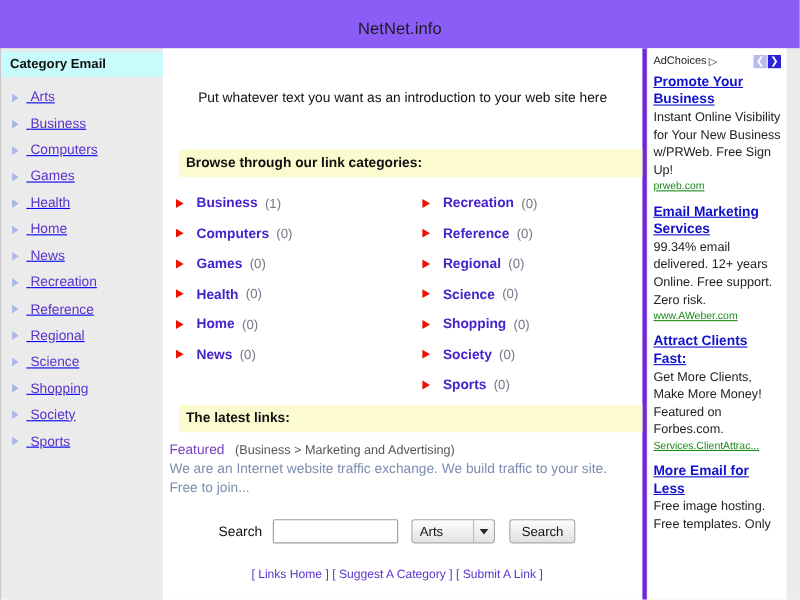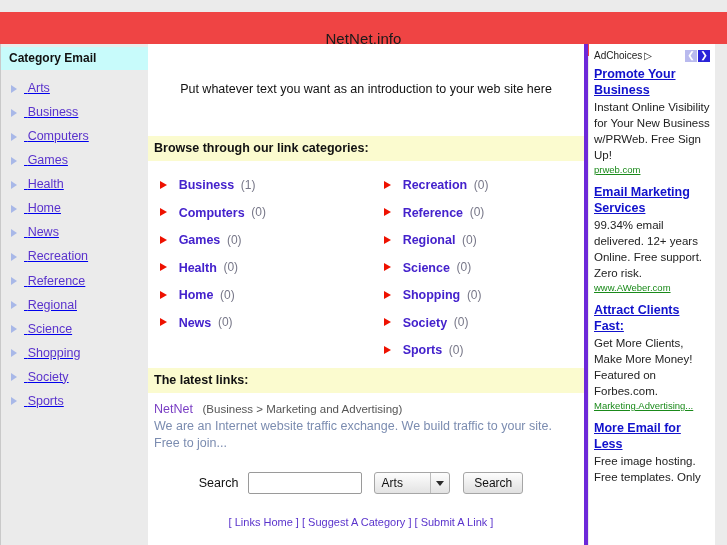--- a/index.html
+++ b/index.html
@@ -22,24 +22,24 @@
     width: 727px;
     height: 545px;
     background: #ebebeb;
     box-sizing: border-box;
   }
 
   
   #site-header {
     position: absolute;
     left: 0;
-    top: 12px;
+    top: 0;
     width: 727px;
     height: 44px;
-    background: #ef4444;
+    background: #8b5cf6;
     text-align: center;
   }
   #site-title {
     display: block;
     padding-top: 18px;
     font-size: 15px;
     font-weight: normal;
     color: #1a1a1a;
     letter-spacing: 0.1px;
   }
@@ -120,20 +120,21 @@
     font-size: 12.5px;
     color: #111111;
   }
 
   .section-bar {
     background: #fbfbcf;
     padding: 5px 0 6px 6px;
     font-size: 12.5px;
     font-weight: bold;
     color: #111111;
+    margin-left: 15px;
   }
 
   
   #category-grid {
     display: flex;
     padding: 10px 0 4px 0;
   }
   .cat-col {
     width: 50%;
     box-sizing: border-box;
@@ -506,21 +507,21 @@
             <a class="cat-link" href="#">Sports</a>
             <span class="cat-count">(0)</span>
           </div>
         </div>
       </div>
 
       <div class="section-bar">The latest links:</div>
 
       <div id="latest-body">
         <div>
-          <a class="latest-title" href="#">NetNet</a>
+          <a class="latest-title" href="#">Featured</a>
           <span class="latest-cat">(Business &gt; Marketing and Advertising)</span>
           <div class="latest-desc">We are an Internet website traffic exchange. We build traffic to your site. Free to join...</div>
         </div>
 
         <div id="search-form">
           <span id="search-label">Search</span>
           <input id="search-input" type="text" placeholder="" style="">
           <span id="search-select-wrap">
             <span id="search-select-value">Arts</span>
             <span id="search-select-arrowbox"></span>
@@ -556,21 +557,21 @@
 
         <div class="ad-block">
           <a class="ad-headline" href="#">Email Marketing Services</a>
           <div class="ad-desc">99.34% email delivered. 12+ years Online. Free support. Zero risk.</div>
           <a class="ad-url" href="#">www.AWeber.com</a>
         </div>
 
         <div class="ad-block">
           <a class="ad-headline" href="#">Attract Clients Fast:</a>
           <div class="ad-desc">Get More Clients, Make More Money! Featured on Forbes.com.</div>
-          <a class="ad-url" href="#">Marketing.Advertising...</a>
+          <a class="ad-url" href="#">Services.ClientAttrac...</a>
         </div>
 
         <div class="ad-block">
           <a class="ad-headline" href="#">More Email for Less</a>
           <div class="ad-desc">Free image hosting. Free templates. Only</div>
         </div>
 
       </div>
     </div>
 

